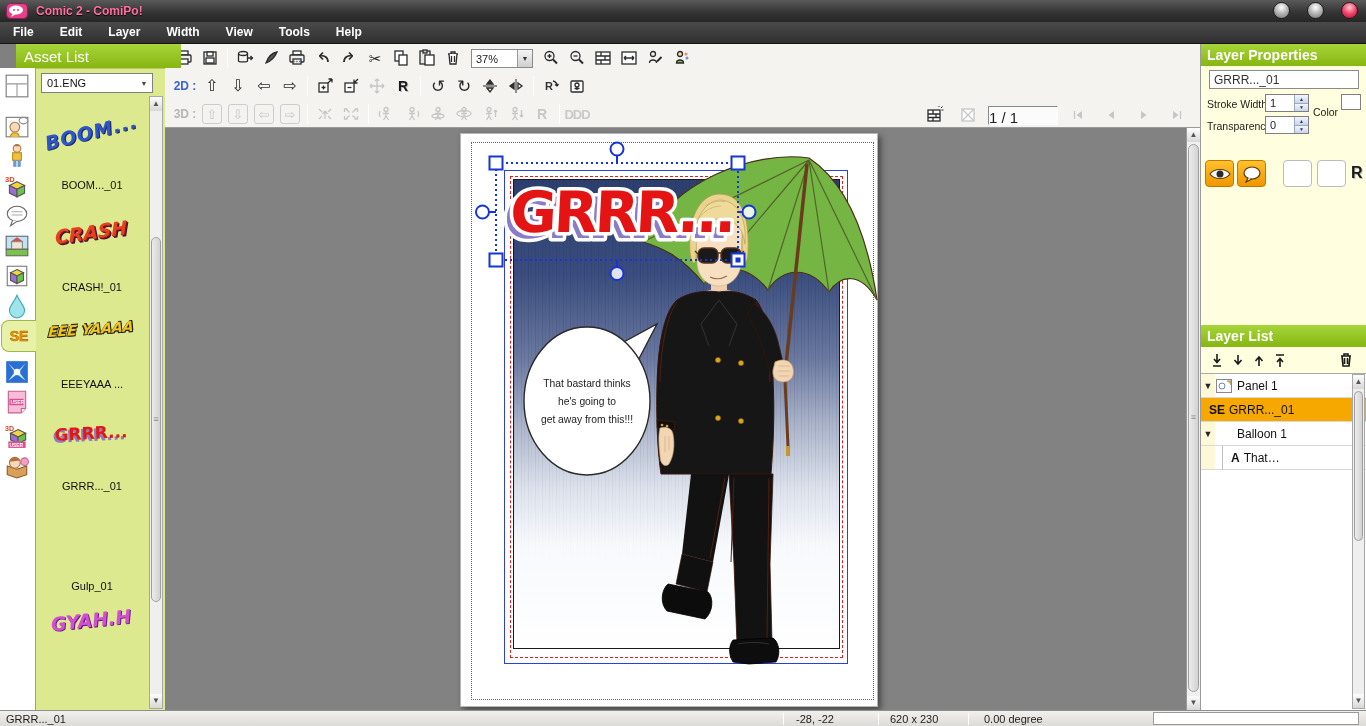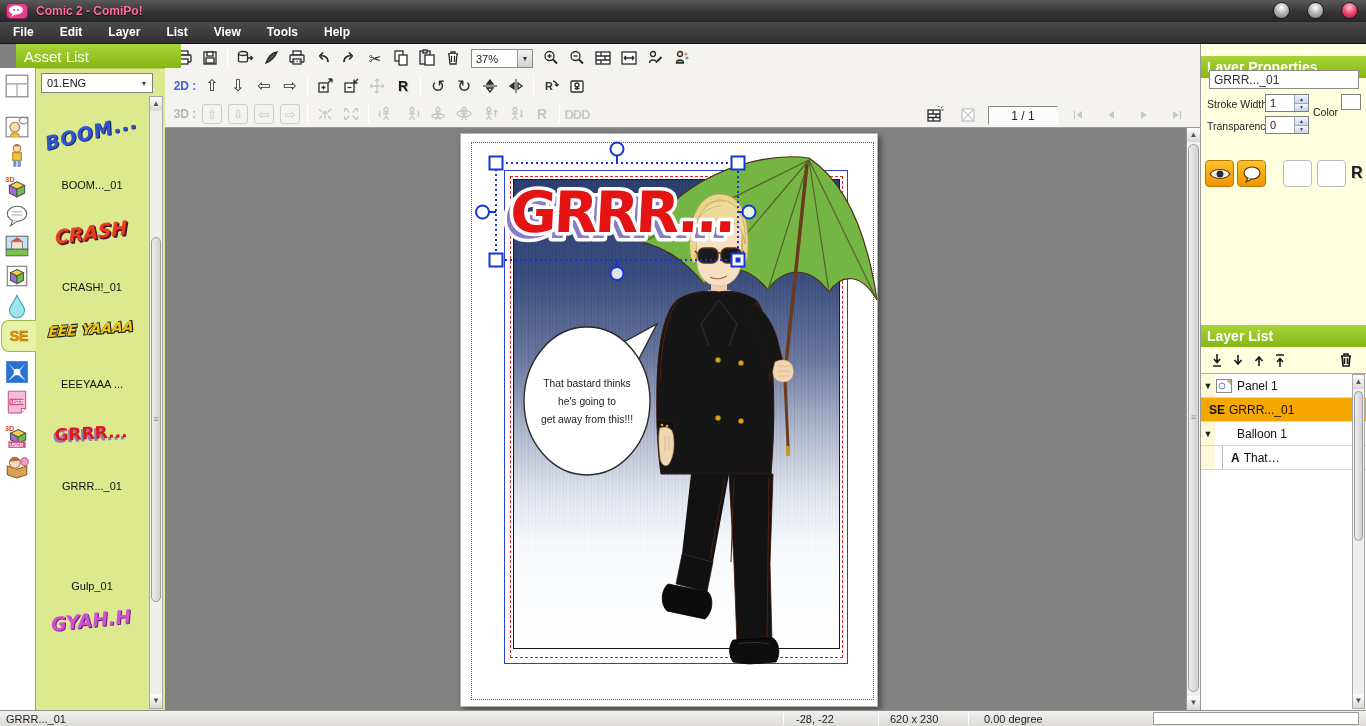--- a/index.html
+++ b/index.html
@@ -40,21 +40,21 @@
   .combo-val { flex:1; font-size:11px; padding:3px 0 0 4px; color:#222; }
   .combo-btn { width:15px; background:linear-gradient(#f4f4f4,#cfcfcf); border-left:1px solid #9a9a9a;
     font-size:7px; color:#333; display:flex; align-items:center; justify-content:center; }
   .rbtn { font-size:14px; font-weight:bold; color:#1a1a1a; text-shadow:1px 1px 0 #bbb; }
   .rbtn.dis { color:#c6c6c6; text-shadow:none; }
   .ddd { font-size:13px; font-weight:bold; color:#c9c9c9; letter-spacing:-1px; }
   .boxarrow { width:20px; height:20px; border:1px solid #cccccc; border-radius:3px;
     display:inline-flex; align-items:center; justify-content:center; margin:0 3px; }
   .pagectl { position:absolute; right:10px; top:58px; height:26px; display:flex; align-items:center; gap:7px; }
   .pagebox { width:70px; height:19px; background:#fbfbfb; border:1px solid #8a8a8a;
-    border-bottom-color:#fff; border-right-color:#fff; text-align:center; font-size:12px; color:#222; padding-top:2px; }
+    border-bottom-color:#fff; border-right-color:#fff; font-size:15px; color:#222; padding-top:2px; }
 
   
   .asset-header { position:absolute; left:16px; top:44px; width:165px; height:24px;
     background:linear-gradient(#a7d53a,#86b611); color:#fff; font-size:15px; font-weight:normal;
     display:flex; align-items:center; padding-left:8px; }
   .cat-strip { position:absolute; left:0; top:68px; width:36px; height:642px; background:#fff;
     border-right:1px solid #9aa86a; }
   .cat { position:absolute; left:2px; width:30px; height:28px; display:flex; align-items:center; justify-content:center; }
   .cat.sel { left:1px; width:35px; height:32px; background:#e7f2a8; border:1px solid #a0b84a;
     border-right:none; border-radius:8px 0 0 8px; }
@@ -172,21 +172,21 @@
     <span class="winbtn"></span>
     <span class="winbtn"></span>
     <span class="winbtn close"></span>
   </div>
 </div>
 
 <div class="menubar">
   <span class="menu-item">File</span>
   <span class="menu-item">Edit</span>
   <span class="menu-item">Layer</span>
-  <span class="menu-item">List</span>
+  <span class="menu-item">Width</span>
   <span class="menu-item">View</span>
   <span class="menu-item">Tools</span>
   <span class="menu-item">Help</span>
 </div>
 
 <div class="toolbars">
   <div class="trow">
     <span class="tb">
         <svg width="18" height="18" viewBox="0 0 18 18">
           <rect x="5" y="2" width="8" height="4" fill="#fff"></rect>
@@ -719,21 +719,21 @@
   <div class="vscroll">
     <span class="sc-btn" style="top:0">▲</span>
     <span class="sc-thumb">
         <span class="grip">≡</span>
       </span>
     <span class="sc-btn" style="bottom:0">▼</span>
   </div>
 </div>
 
 <div class="rpanel">
-  <div class="rp-h" style="top:12px">
+  <div class="rp-h" style="top:0">
     <span>Layer Properties</span>
   </div>
   <div class="namefield">GRRR..._01</div>
 
   <span class="rp-lbl" style="left:6px; top:54px">Stroke Width</span>
   <div class="spin" style="left:64px; top:50px">
     <span class="spin-val">1</span>
     <span class="spin-btns">
         <span>▲</span>
         <span>▼</span>

